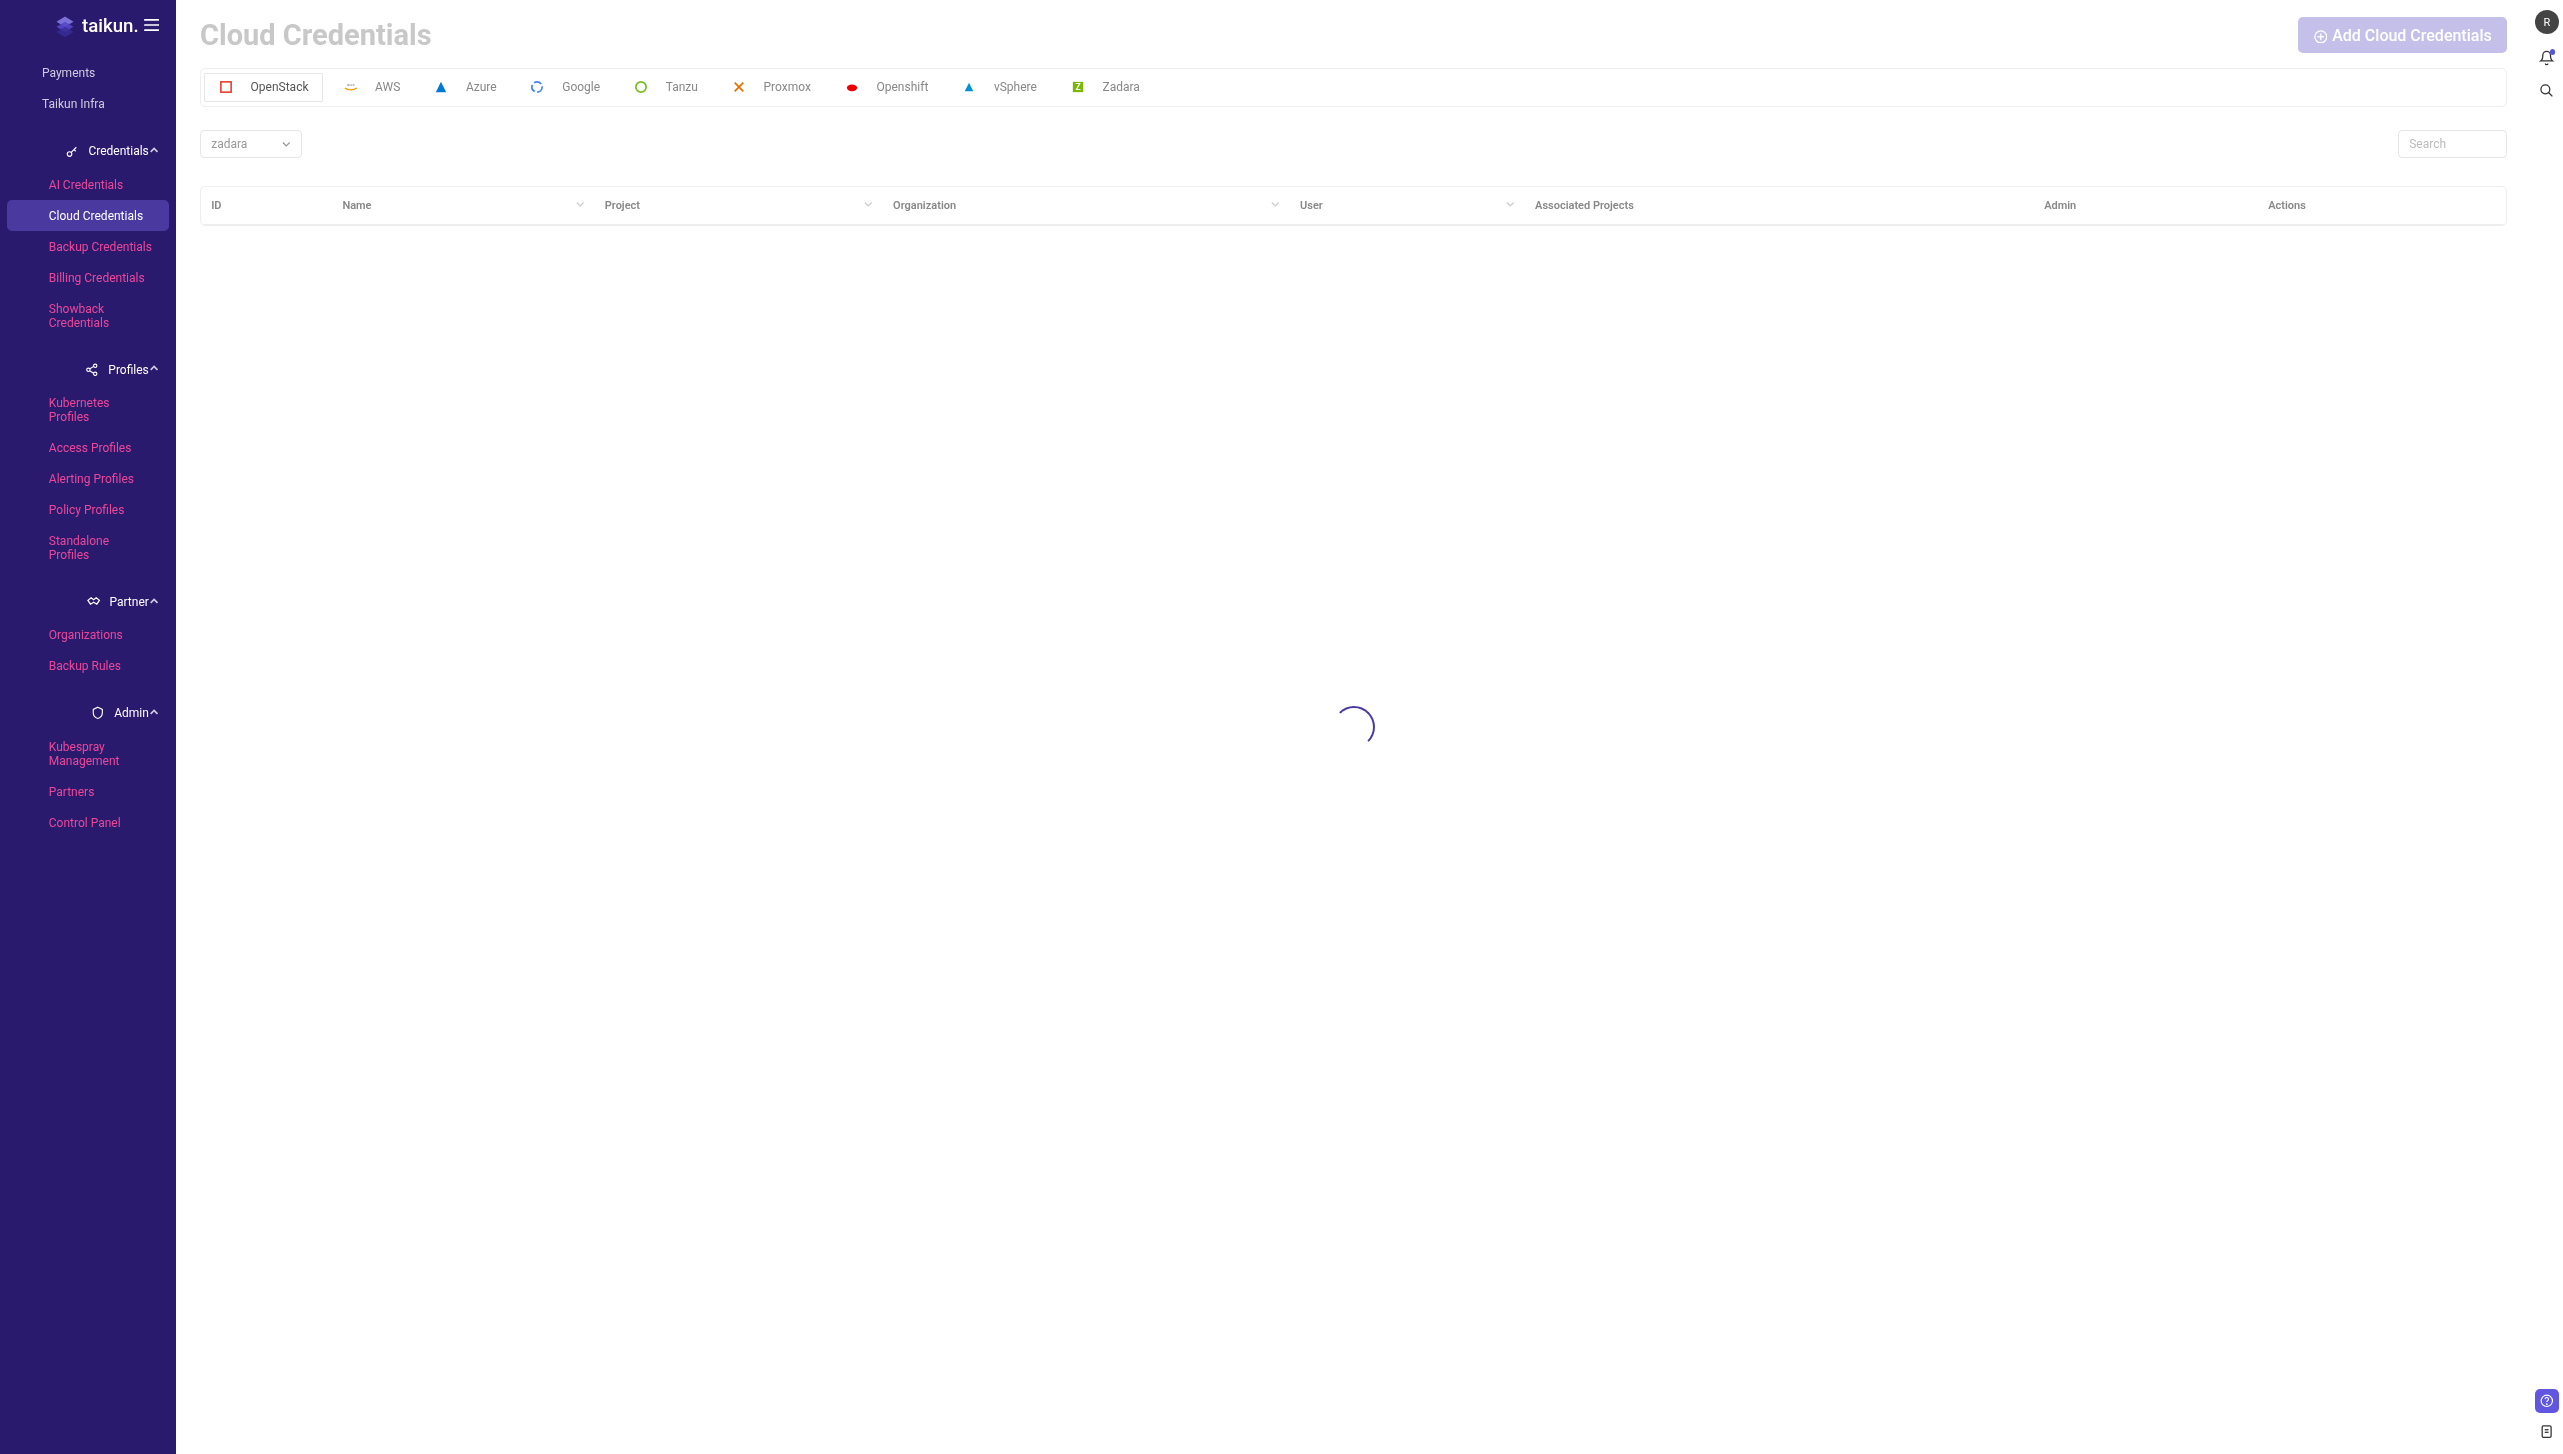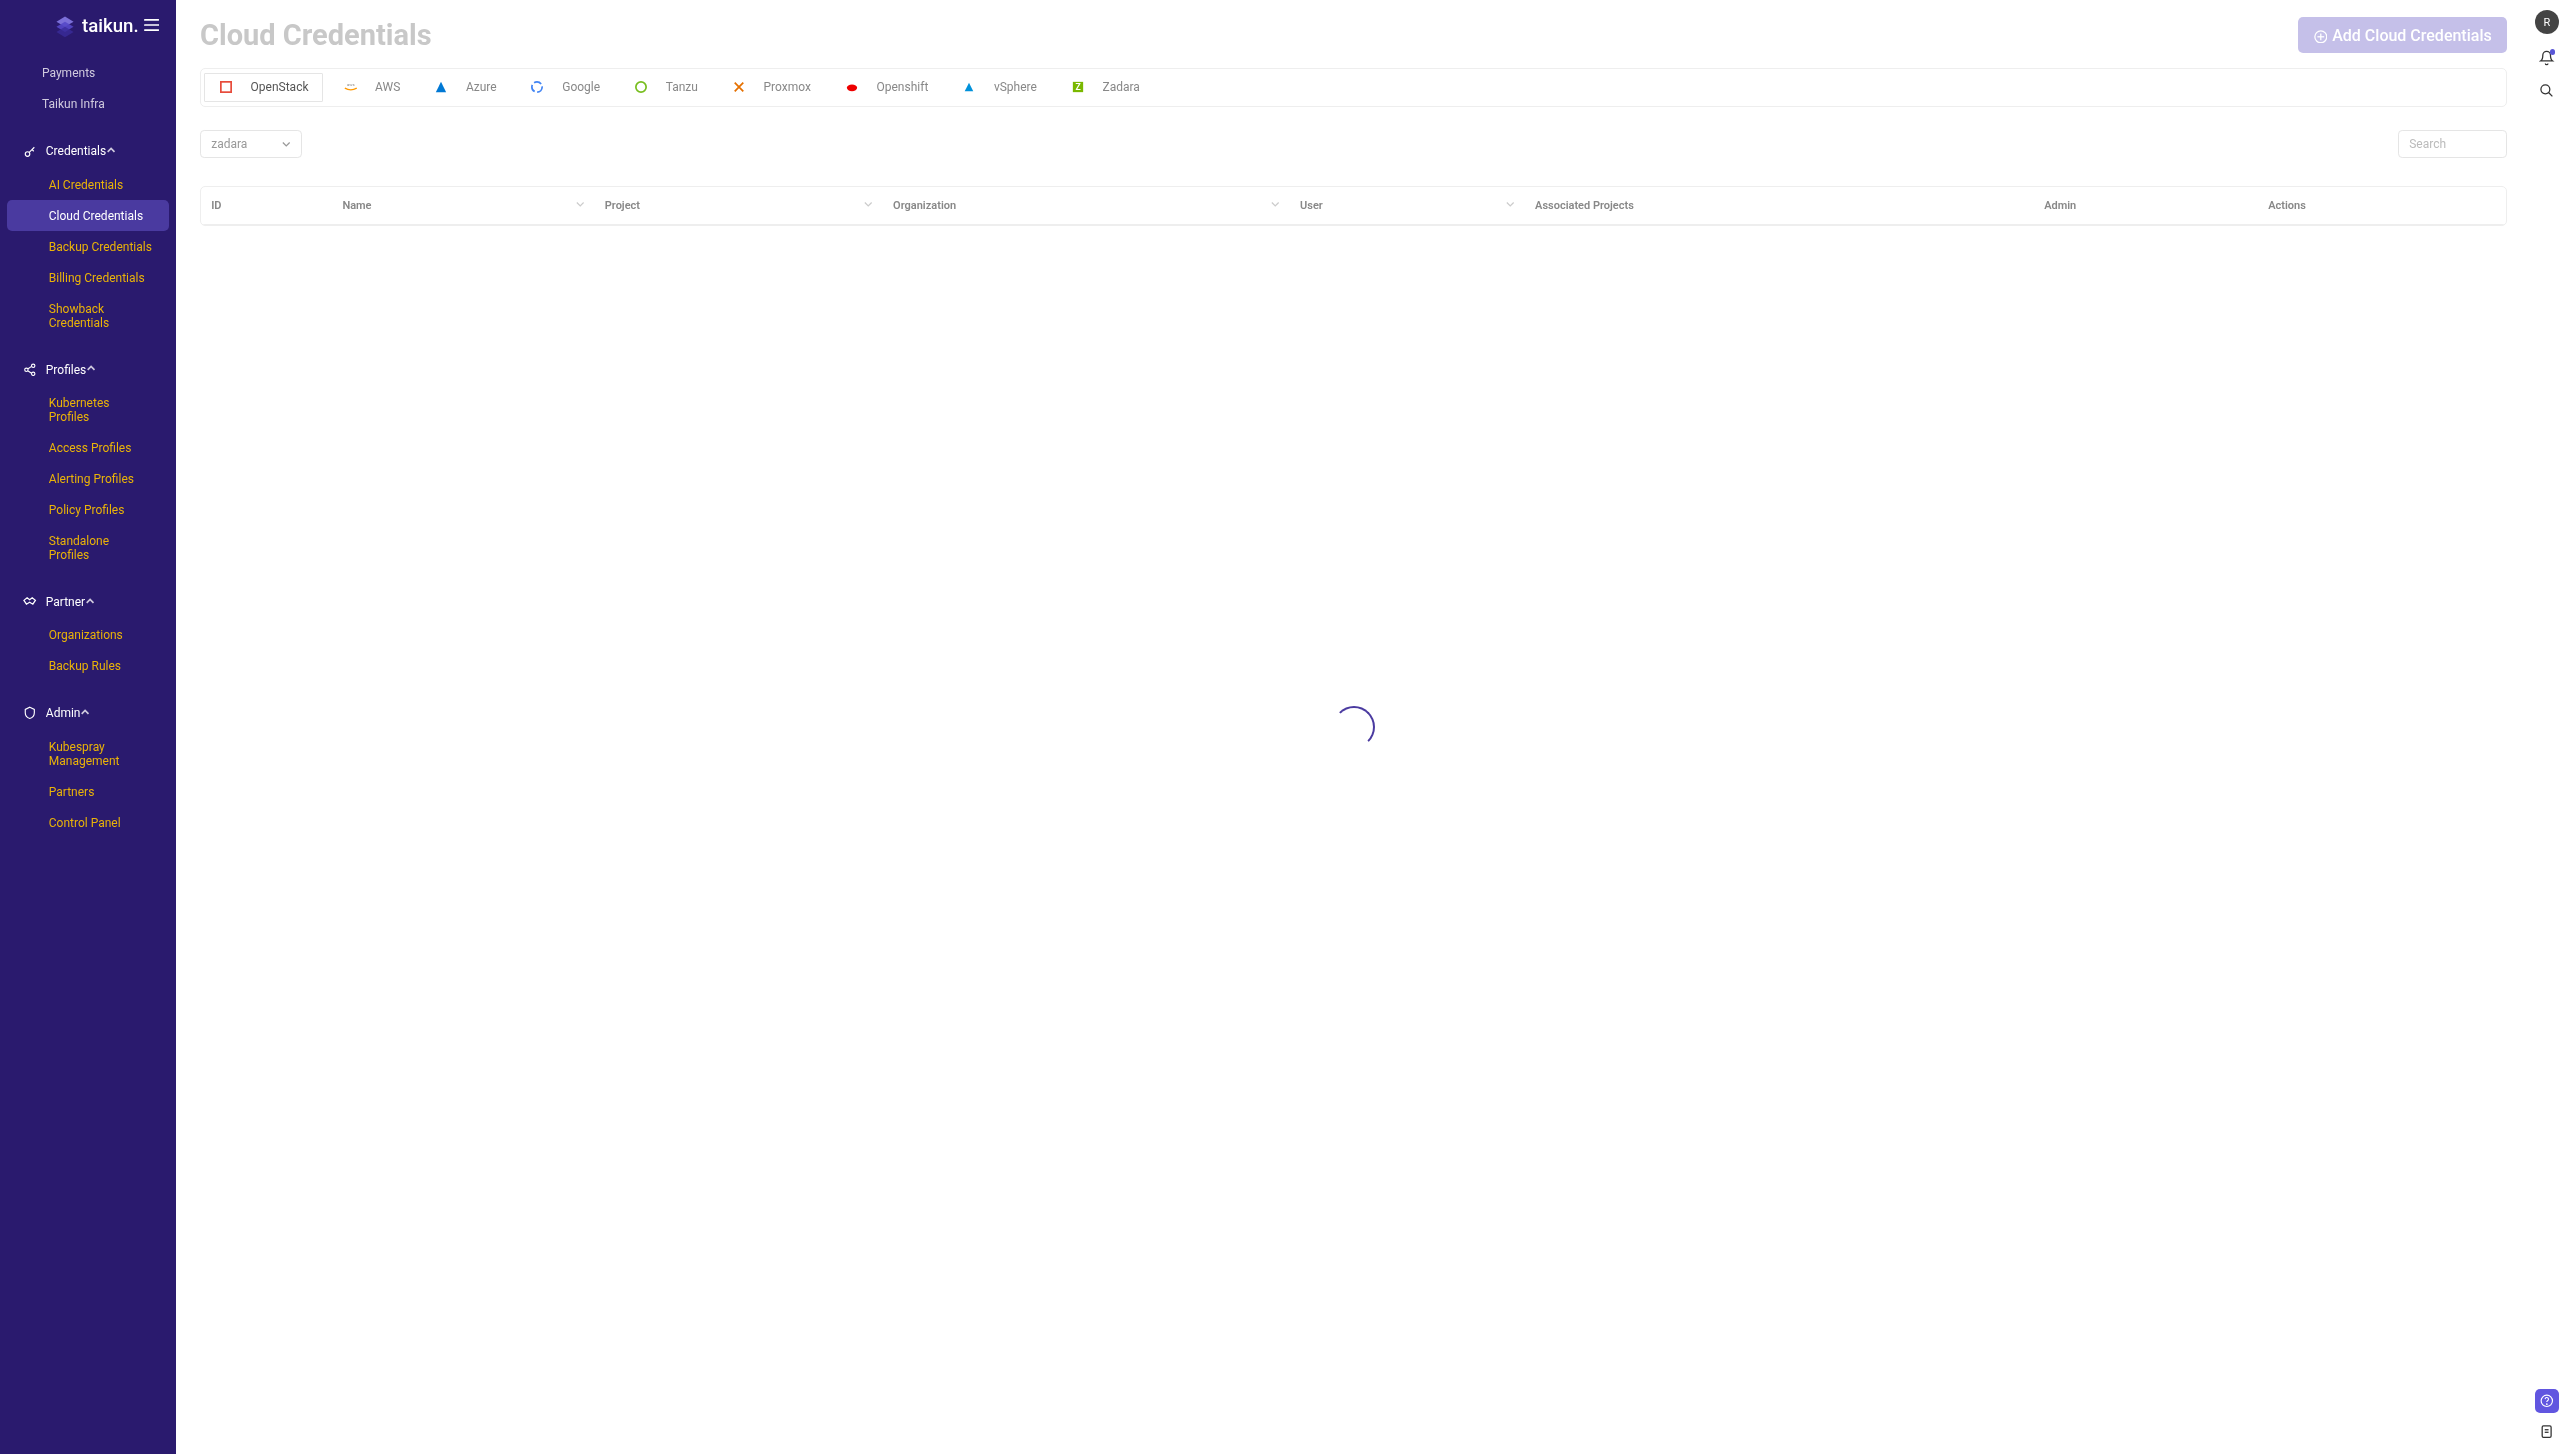--- a/index.html
+++ b/index.html
@@ -72,21 +72,21 @@
       cursor: pointer;
     }
 
     .nav-group-header {
       display: flex;
       align-items: center;
       padding: 10.2px 17px 10.2px 22px;
       font-size: 12px;
       color: #fff;
       cursor: pointer;
-      justify-content: flex-start;
+      justify-content: flex-end;
       margin-top: 13.6px;
     }
 
     .nav-group-header-left {
       display: flex;
       align-items: center;
       gap: 8.5px;
     }
 
     .nav-group-header .icon {
@@ -102,21 +102,21 @@
     }
 
     .nav-sub-items {
       display: flex;
       flex-direction: column;
     }
 
     .nav-sub-item {
       padding: 8.5px 17px 8.5px 42px;
       font-size: 12px;
-      color: #eab308;
+      color: #ec4899;
       cursor: pointer;
       border-radius: 5.1px;
       margin: 0 6.8px;
     }
 
     .nav-sub-item.active {
       background: #4a3aa0;
       color: #fff;
     }
 

